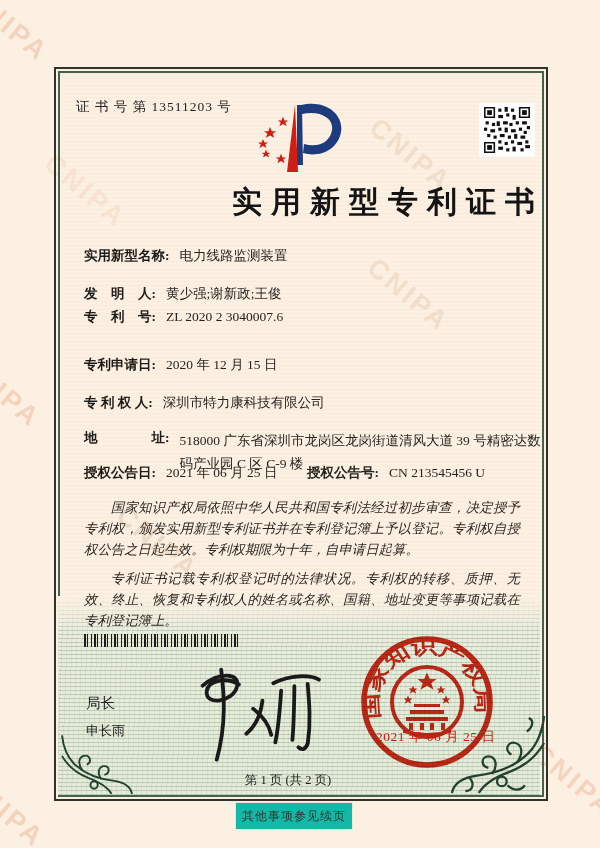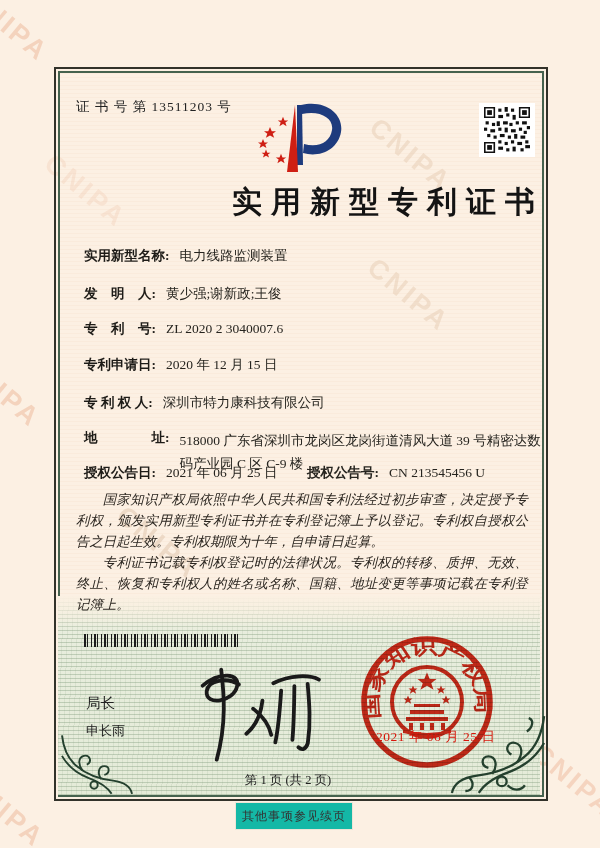--- a/index.html
+++ b/index.html
@@ -47,21 +47,21 @@
   .frow{position:absolute;left:84px;z-index:3;font-size:13.5px;white-space:nowrap;}
   .frow .lab{font-weight:bold;color:#1d1b17;}
   .frow .val{margin-left:10px;color:#26241f;}
   .frow .val.wrap{white-space:normal;display:inline-block;width:372px;vertical-align:top;line-height:23px;}
   .grant2{position:absolute;left:307px;z-index:3;font-size:13.5px;white-space:nowrap;}
   
   .body-text{
     position:absolute;left:76px;top:489px;width:452px;z-index:3;
     font-size:13.4px;line-height:21px;text-align:justify;font-style:italic;color:#2b2620;
   }
-  .body-text p{margin:0;text-indent:2em;}
+  .body-text p{margin:8px;text-indent:2em;}
   
   .barcode{
     position:absolute;left:84px;top:634px;width:156px;height:13px;z-index:3;
     background:repeating-linear-gradient(90deg,#1b1b1b 0 2px,rgba(0,0,0,0) 2px 3px,#1b1b1b 3px 4px,rgba(0,0,0,0) 4px 7px,#1b1b1b 7px 8px,rgba(0,0,0,0) 8px 10px);
   }
   .signer-title{position:absolute;left:86px;top:694px;z-index:3;font-size:14.5px;color:#222;}
   .signer-name{position:absolute;left:86px;top:722px;z-index:3;font-size:13px;color:#222;}
   .signature{position:absolute;left:178px;top:663px;width:145px;height:105px;z-index:4;transform:rotate(-2deg);}
   .seal{position:absolute;left:357px;top:632px;width:140px;height:140px;z-index:4;mix-blend-mode:multiply;opacity:.95;}
   .seal-date{position:absolute;left:376px;top:728px;z-index:5;font-size:13.5px;color:#d8170b;white-space:nowrap;letter-spacing:.5px;}
@@ -158,21 +158,21 @@
     </g>
   </svg>
 </div>
 
 <div class="frow" style="top:247px">
   <span class="lab">实用新型名称:</span><span class="val">电力线路监测装置</span>
 </div>
 <div class="frow" style="top:285px">
   <span class="lab">发　明　人:</span><span class="val">黄少强;谢新政;王俊</span>
 </div>
-<div class="frow" style="top:320px">
+<div class="frow" style="top:308px">
   <span class="lab">专　利　号:</span><span class="val">ZL 2020 2 3040007.6</span>
 </div>
 <div class="frow" style="top:356px">
   <span class="lab">专利申请日:</span><span class="val">2020 年 12 月 15 日</span>
 </div>
 <div class="frow" style="top:394px">
   <span class="lab">专 利 权 人:</span><span class="val">深圳市特力康科技有限公司</span>
 </div>
 <div class="frow" style="top:429px">
   <span class="lab">地　　　　址:</span><span class="val wrap">518000 广东省深圳市龙岗区龙岗街道清风大道 39 号精密达数码产业园 C 区 C-9 楼</span>

